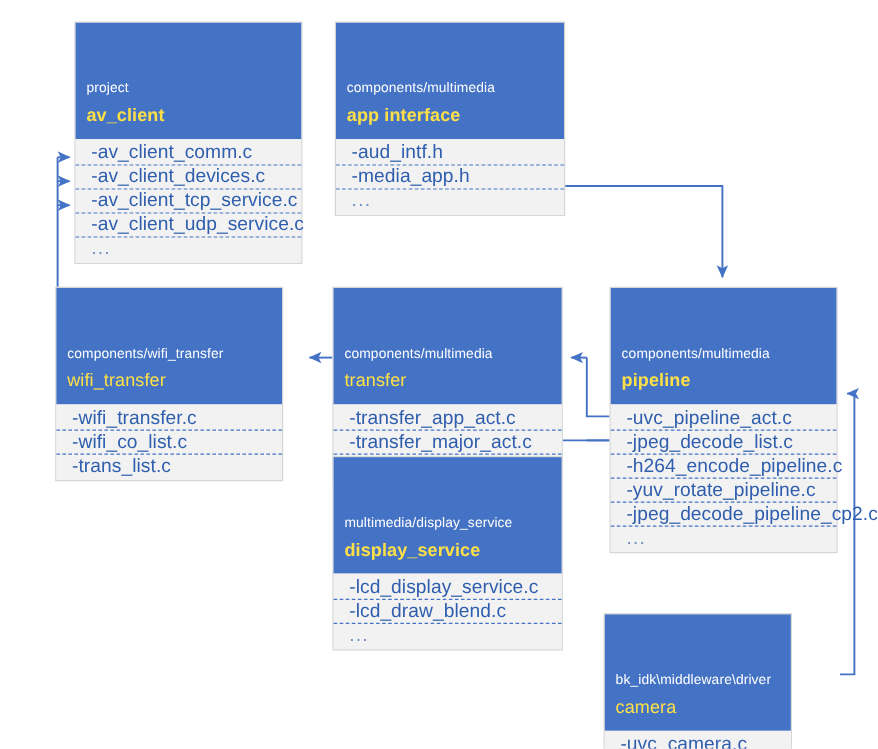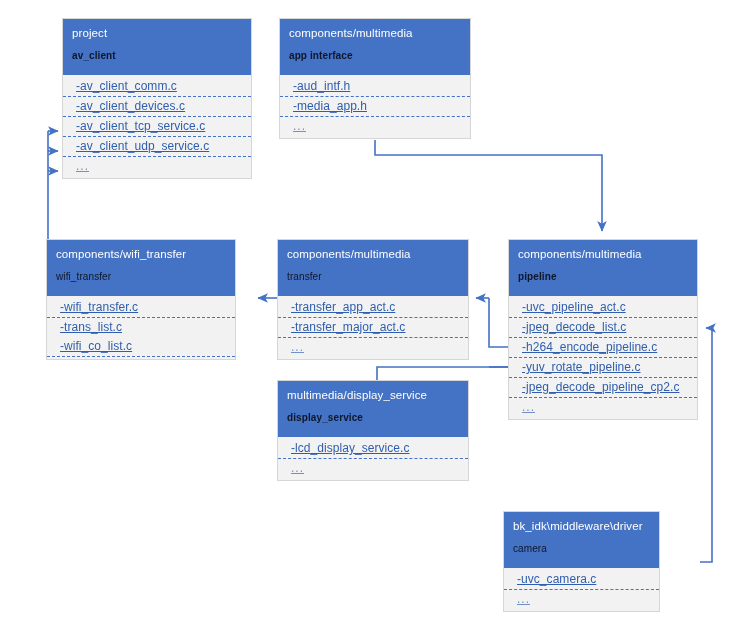--- a/index.html
+++ b/index.html
@@ -32,43 +32,43 @@
     color: #ffffff;
     padding: 7px 9px 9px 9px;
     box-sizing: border-box;
   }
   .node-path {
     font-size: 11.5px;
     line-height: 15px;
     color: #ffffff;
     white-space: nowrap;
     letter-spacing: 0.1px;
+    margin-top: 41px;
   }
   .node-title {
-    font-size: 10px;
+    font-size: 15px;
     line-height: 20px;
-    color: #0f172a;
+    color: #fde047;
     padding-top: 5px;
     white-space: nowrap;
     letter-spacing: 0.1px;
   }
   .node-title.bold { font-weight: bold; }
   .node-body {
     padding: 2px 0 2px 0;
     background: #F2F2F2;
   }
   .row {
-    font-size: 12px;
+    font-size: 16px;
     line-height: 19px;
     color: #2F5EAE;
     padding: 0px 6px 0px 13px;
     border-bottom: 1px dashed #4472C4;
     white-space: nowrap;
     letter-spacing: 0.05px;
-    text-decoration: underline;
   }
   .row.last { border-bottom: none; }
   .row.ellipsis { color: #7090C8; letter-spacing: 1px; }
   svg { position: absolute; left: 0; top: 0; overflow: visible; z-index: 1; }
 </style>
 </head>
 <body>
 
 <div id="canvas">
 
@@ -135,22 +135,22 @@
     </div>
   </div>
 
   <div class="node" style="left:46px; top:239px; width:190px;">
     <div class="node-header">
       <div class="node-path">components/wifi_transfer</div>
       <div class="node-title">wifi_transfer</div>
     </div>
     <div class="node-body">
       <div class="row">-wifi_transfer.c</div>
+      <div class="row">-wifi_co_list.c</div>
       <div class="row last">-trans_list.c</div>
-      <div class="row">-wifi_co_list.c</div>
     </div>
   </div>
 
   <div class="node" style="left:277px; top:239px; width:192px;">
     <div class="node-header">
       <div class="node-path">components/multimedia</div>
       <div class="node-title">transfer</div>
     </div>
     <div class="node-body">
       <div class="row">-transfer_app_act.c</div>
@@ -174,20 +174,21 @@
     </div>
   </div>
 
   <div class="node" style="left:277px; top:380px; width:192px;">
     <div class="node-header">
       <div class="node-path">multimedia/display_service</div>
       <div class="node-title bold">display_service</div>
     </div>
     <div class="node-body">
       <div class="row">-lcd_display_service.c</div>
+      <div class="row">-lcd_draw_blend.c</div>
       <div class="row ellipsis last">...</div>
     </div>
   </div>
 
   <div class="node" style="left:503px; top:511px; width:157px;">
     <div class="node-header">
       <div class="node-path">bk_idk\middleware\driver</div>
       <div class="node-title">camera</div>
     </div>
     <div class="node-body">

